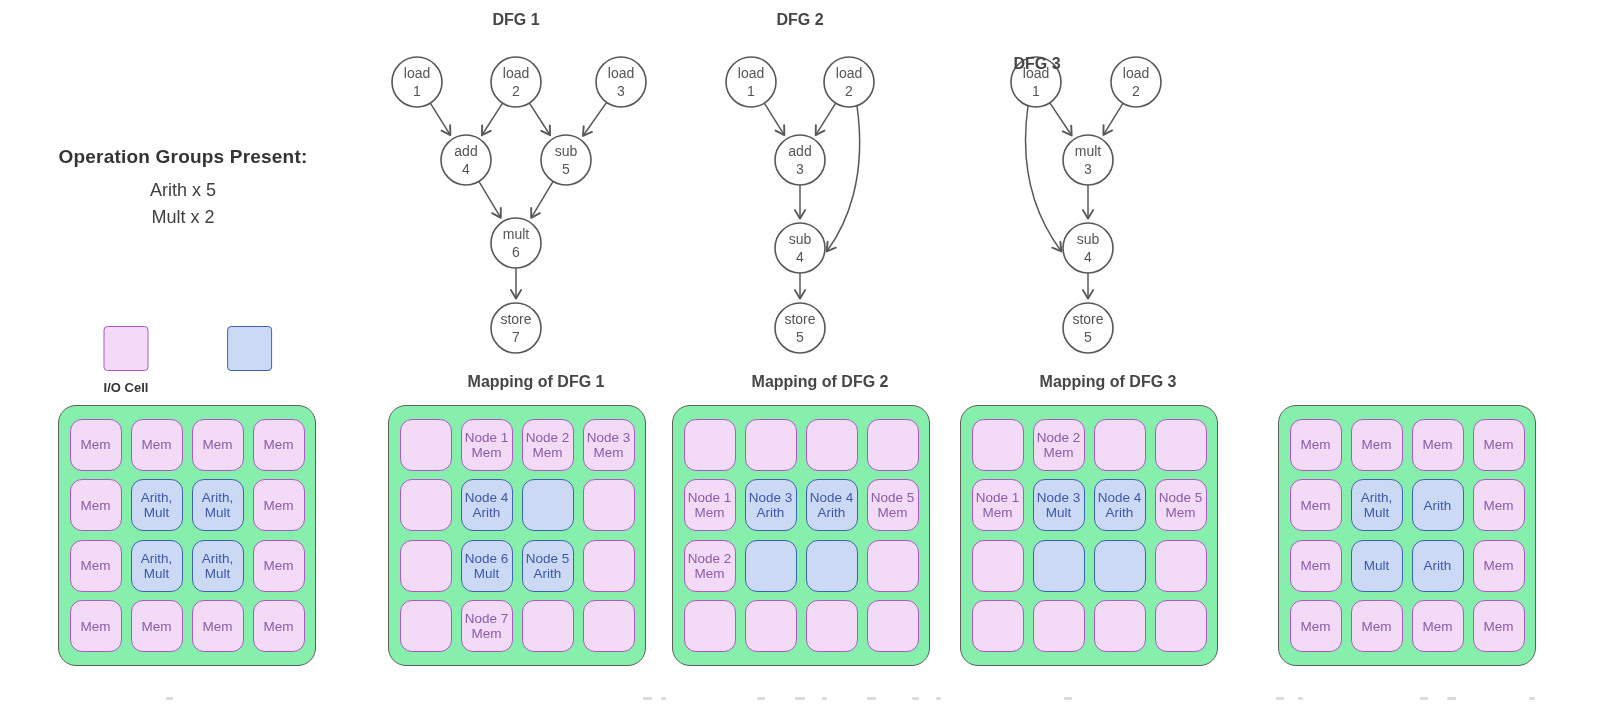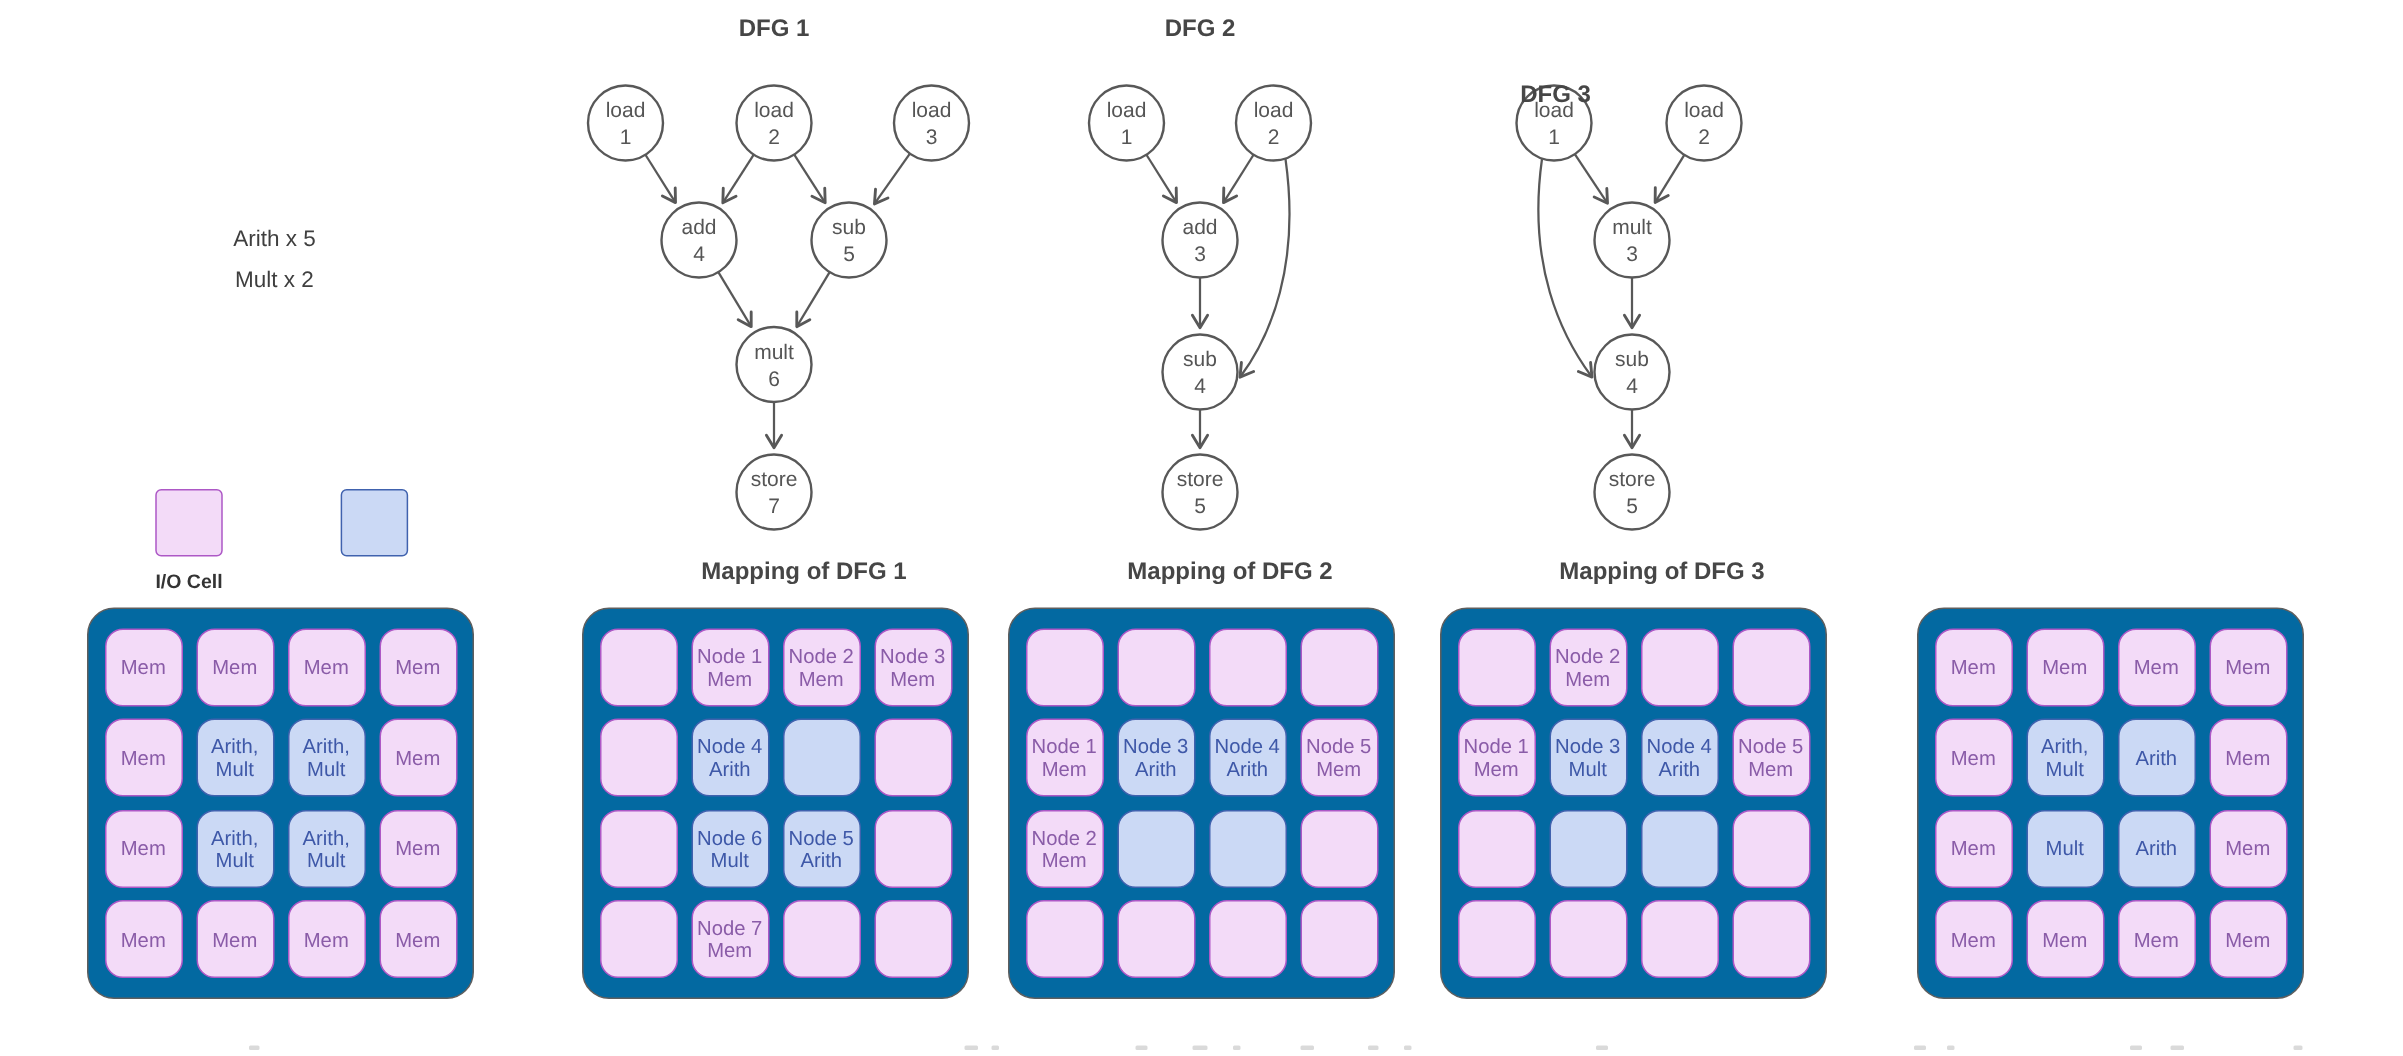--- a/index.html
+++ b/index.html
@@ -1,50 +1,51 @@
 <!DOCTYPE html>
 <html style="--io-fill: #F3DBF8; --io-border: #AD58C6; --io-text: #8A5CA8; --compute-fill: #CBD9F5; --compute-border: #4062AE; --compute-text: #3E58A8; --graph-stroke: #585858; --graph-text: #555555; --container-border: #5E5E5E; --title-text: #464646; --header-text: #343434; --body-text: #3F3F3F;"><head>
 <meta charset="utf-8">
 <style>
   html,body{margin:0;padding:0;background:#ffffff;}
   body{font-family:"Liberation Sans",sans-serif;}
   .canvas{position:relative;width:1602px;height:704px;background:#ffffff;overflow:hidden;}
 
   .op-groups{position:absolute;left:33px;top:146px;width:300px;text-align:center;}
   .op-title{font-size:19px;font-weight:bold;color:var(--header-text);letter-spacing:.2px;margin-bottom:9px;}
-  .op-item{font-size:15px;color:var(--body-text);line-height:27px;}
+  .op-item{font-size:18px;color:var(--body-text);line-height:27px;}
 
   .legend-entry{position:absolute;top:326px;display:flex;flex-direction:column;align-items:center;gap:9px;transform:translateX(-50%);}
   .legend-io{left:126px;}
   .legend-compute{left:250px;gap:45px;}
   .swatch{width:45px;height:45px;border-radius:4px;border:1.6px solid;box-sizing:border-box;}
   .swatch.io{background:var(--io-fill);border-color:var(--io-border);}
   .swatch.compute{background:var(--compute-fill);border-color:var(--compute-border);}
   .legend-label{font-size:13px;font-weight:bold;color:var(--header-text);white-space:nowrap;}
 
   #dfg-svg{position:absolute;left:0;top:0;}
   .dfg-title{position:absolute;top:11px;transform:translateX(-50%);font-size:16px;font-weight:bold;color:var(--title-text);white-space:nowrap;}
   .grid-title{position:absolute;top:373px;transform:translateX(-50%);font-size:16px;font-weight:bold;color:var(--title-text);white-space:nowrap;padding-left:38px;}
 
   .grid-box{position:absolute;width:258px;height:261px;box-sizing:border-box;border:1.6px solid var(--container-border);
-    border-radius:18px;background:#0369a1;display:grid;grid-template-columns:repeat(4,52px);grid-template-rows:repeat(4,52px);
+    border-radius:18px;background:#86efac;display:grid;grid-template-columns:repeat(4,52px);grid-template-rows:repeat(4,52px);
     column-gap:9px;row-gap:8.5px;justify-content:center;align-content:center;}
   .cell{box-sizing:border-box;border-radius:12px;border:1.6px solid;display:flex;align-items:center;justify-content:center;
     text-align:center;font-size:13.5px;line-height:15px;white-space:pre-line;}
   .cell.io{background:var(--io-fill);border-color:var(--io-border);color:var(--io-text);}
   .cell.compute{background:var(--compute-fill);border-color:var(--compute-border);color:var(--compute-text);}
 
   .speck{position:absolute;top:697px;height:3px;background:#9d9d9d;opacity:.38;border-radius:1px;}
 </style>
 </head>
 <body>
 
 <div class="canvas">
 
   <div class="op-groups">
+    <div class="op-title">Operation Groups Present:</div>
     <div class="op-item">Arith x 5</div>
     <div class="op-item">Mult x 2</div>
   </div>
 
   <div class="legend-entry legend-io">
     <div class="swatch io"></div>
     <div class="legend-label">I/O Cell</div>
   </div>
   <div class="legend-entry legend-compute">
     <div class="swatch compute"></div>

